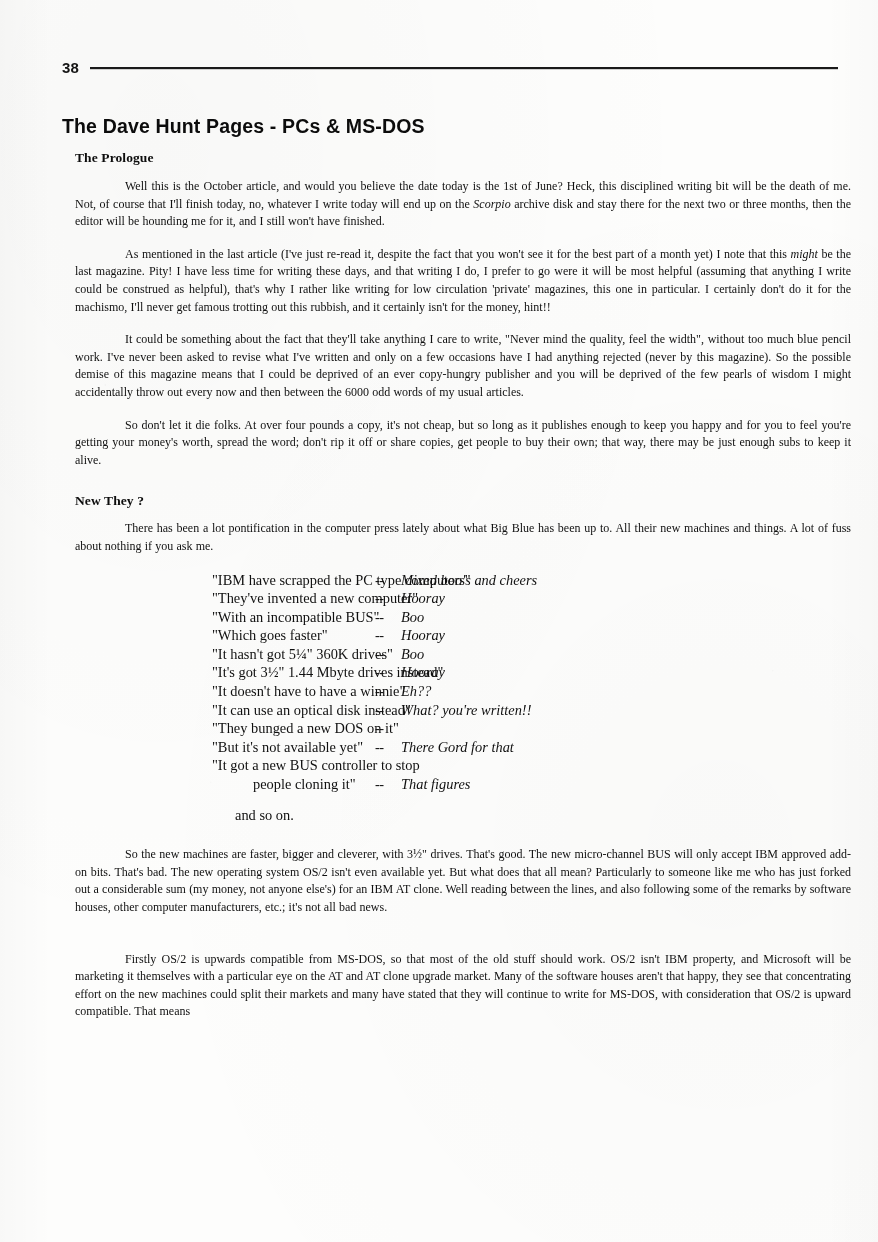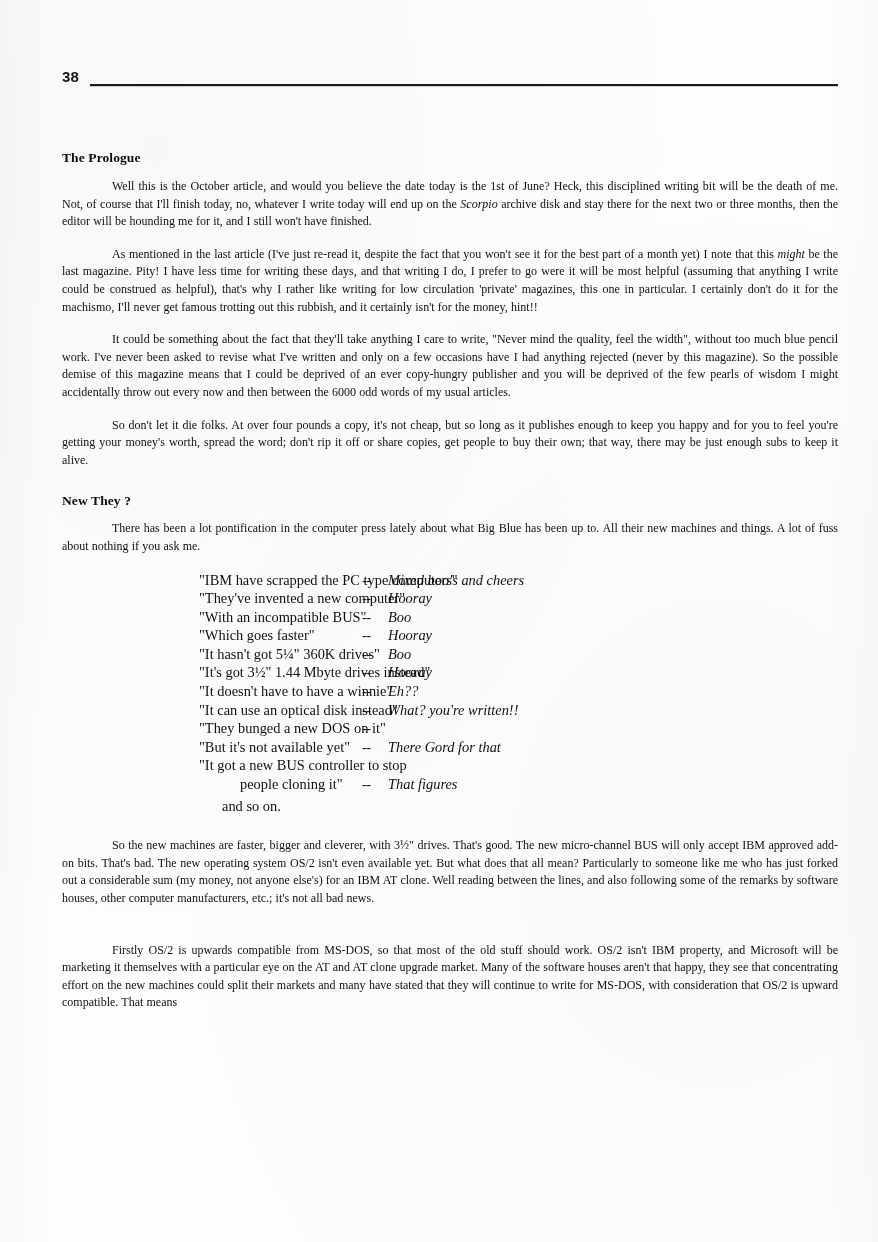--- a/index.html
+++ b/index.html
@@ -37,21 +37,21 @@
   }
 
   
   .runhead {
     position: absolute;
     left: 0;
     top: 60px;
     width: 776px;
     height: 26px;
     display: flex;
-    align-items: flex-end;
+    align-items: flex-start;
   }
   .folio {
     font-family: "Liberation Sans", "DejaVu Sans", sans-serif;
     font-weight: bold;
     font-size: 15px;
     letter-spacing: 0.2px;
     color: #141414;
     line-height: 1;
     padding-bottom: 2px;
   }
@@ -74,21 +74,21 @@
     font-weight: bold;
     font-size: 19.5px;
     letter-spacing: 0.15px;
     color: #0c0c0c;
     white-space: nowrap;
   }
 
   
   .flow {
     position: absolute;
-    left: 0;
+    left: 13px;
     top: 150px;
     width: 776px;
   }
 
   h2.sec {
     font-family: "Liberation Serif", "DejaVu Serif", serif;
     font-weight: bold;
     font-size: 13.5px;
     margin: 0 0 12px 0;
     letter-spacing: 0.1px;
@@ -144,21 +144,21 @@
   .quip .reply {
     flex: 1;
     font-style: italic;
     color: #101010;
     white-space: pre;
   }
   .quip.split .dash,
   .quip.split .reply { visibility: hidden; }
 
   .andsoon {
-    margin: 4px 0 0 0;
+    margin: 13px 0 0 0;
     padding-left: 160px;
     font-size: 14.4px;
     line-height: 17.6px;
     color: #101010;
   }
 
   .after-list { height: 22px; }
 
   
   .speckle {
@@ -178,20 +178,21 @@
 <body>
 
 <div class="page">
   <div class="content">
 
     <div class="runhead">
       <span class="folio">38</span>
       <span class="headrule"></span>
     </div>
 
+    <h1 class="article-title">The Dave Hunt Pages - PCs &amp; MS-DOS</h1>
 
     <div class="flow">
 
       <h2 class="sec">The Prologue</h2>
 
       <p class="body"><span>Well this is the October article, and would you believe the date today is the 1st of June? Heck, this disciplined writing bit will be the death of me.  Not, of course that I'll finish today, no, whatever I write today will end up on the </span><em>Scorpio</em><span> archive disk and stay there for the next two or three months, then the editor will be hounding me for it, and I still won't have finished.</span></p>
 
       <p class="body"><span>As mentioned in the last article (I've just re-read it, despite the fact that you won't see it for the best part of a month yet) I note that this </span><em>might</em><span> be the last magazine.  Pity!  I have less time for writing these days, and that writing I do, I prefer to go were it will be most helpful (assuming that anything I write could be construed as helpful), that's why I rather like writing for low circulation 'private' magazines, this one in particular.  I certainly don't do it for the machismo, I'll never get famous trotting out this rubbish, and it certainly isn't for the money, hint!!</span></p>
 
       <p class="body">It could be something about the fact that they'll take anything I care to write, "Never mind the quality, feel the width", without too much blue pencil work.  I've never been asked to revise what I've written and only on a few occasions have I had anything rejected (never by this magazine). So the possible demise of this magazine means that I could be deprived of an ever copy-hungry publisher and you will be deprived of the few pearls of wisdom I might accidentally throw out every now and then between the 6000 odd words of my usual articles.</p>

